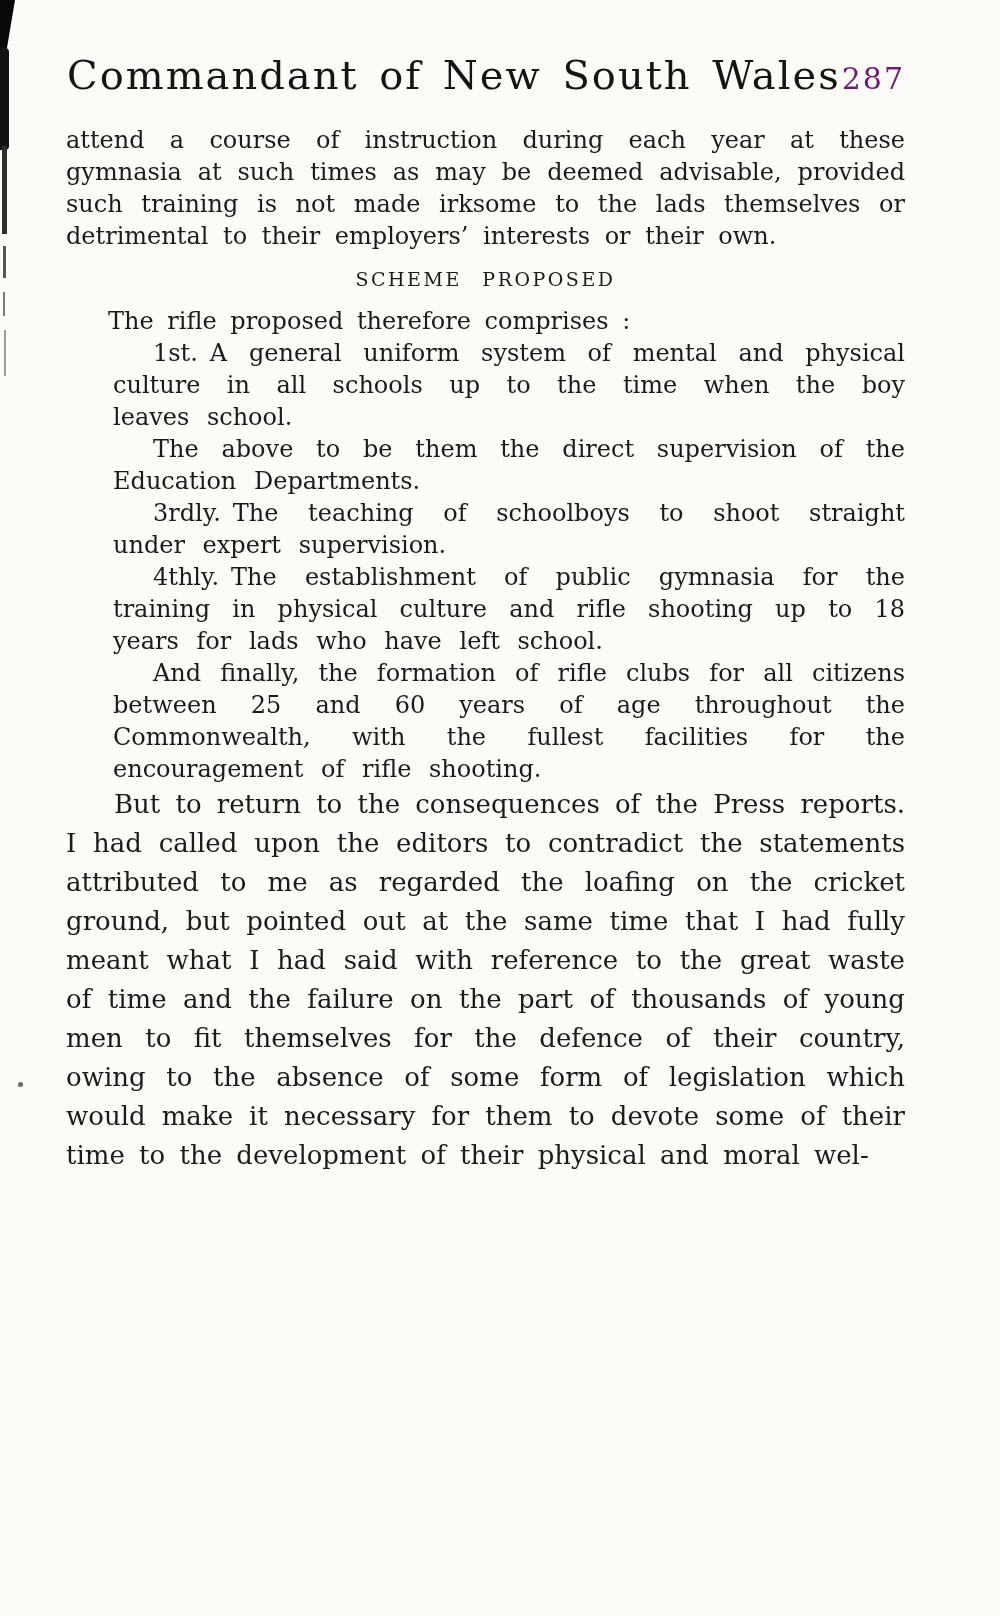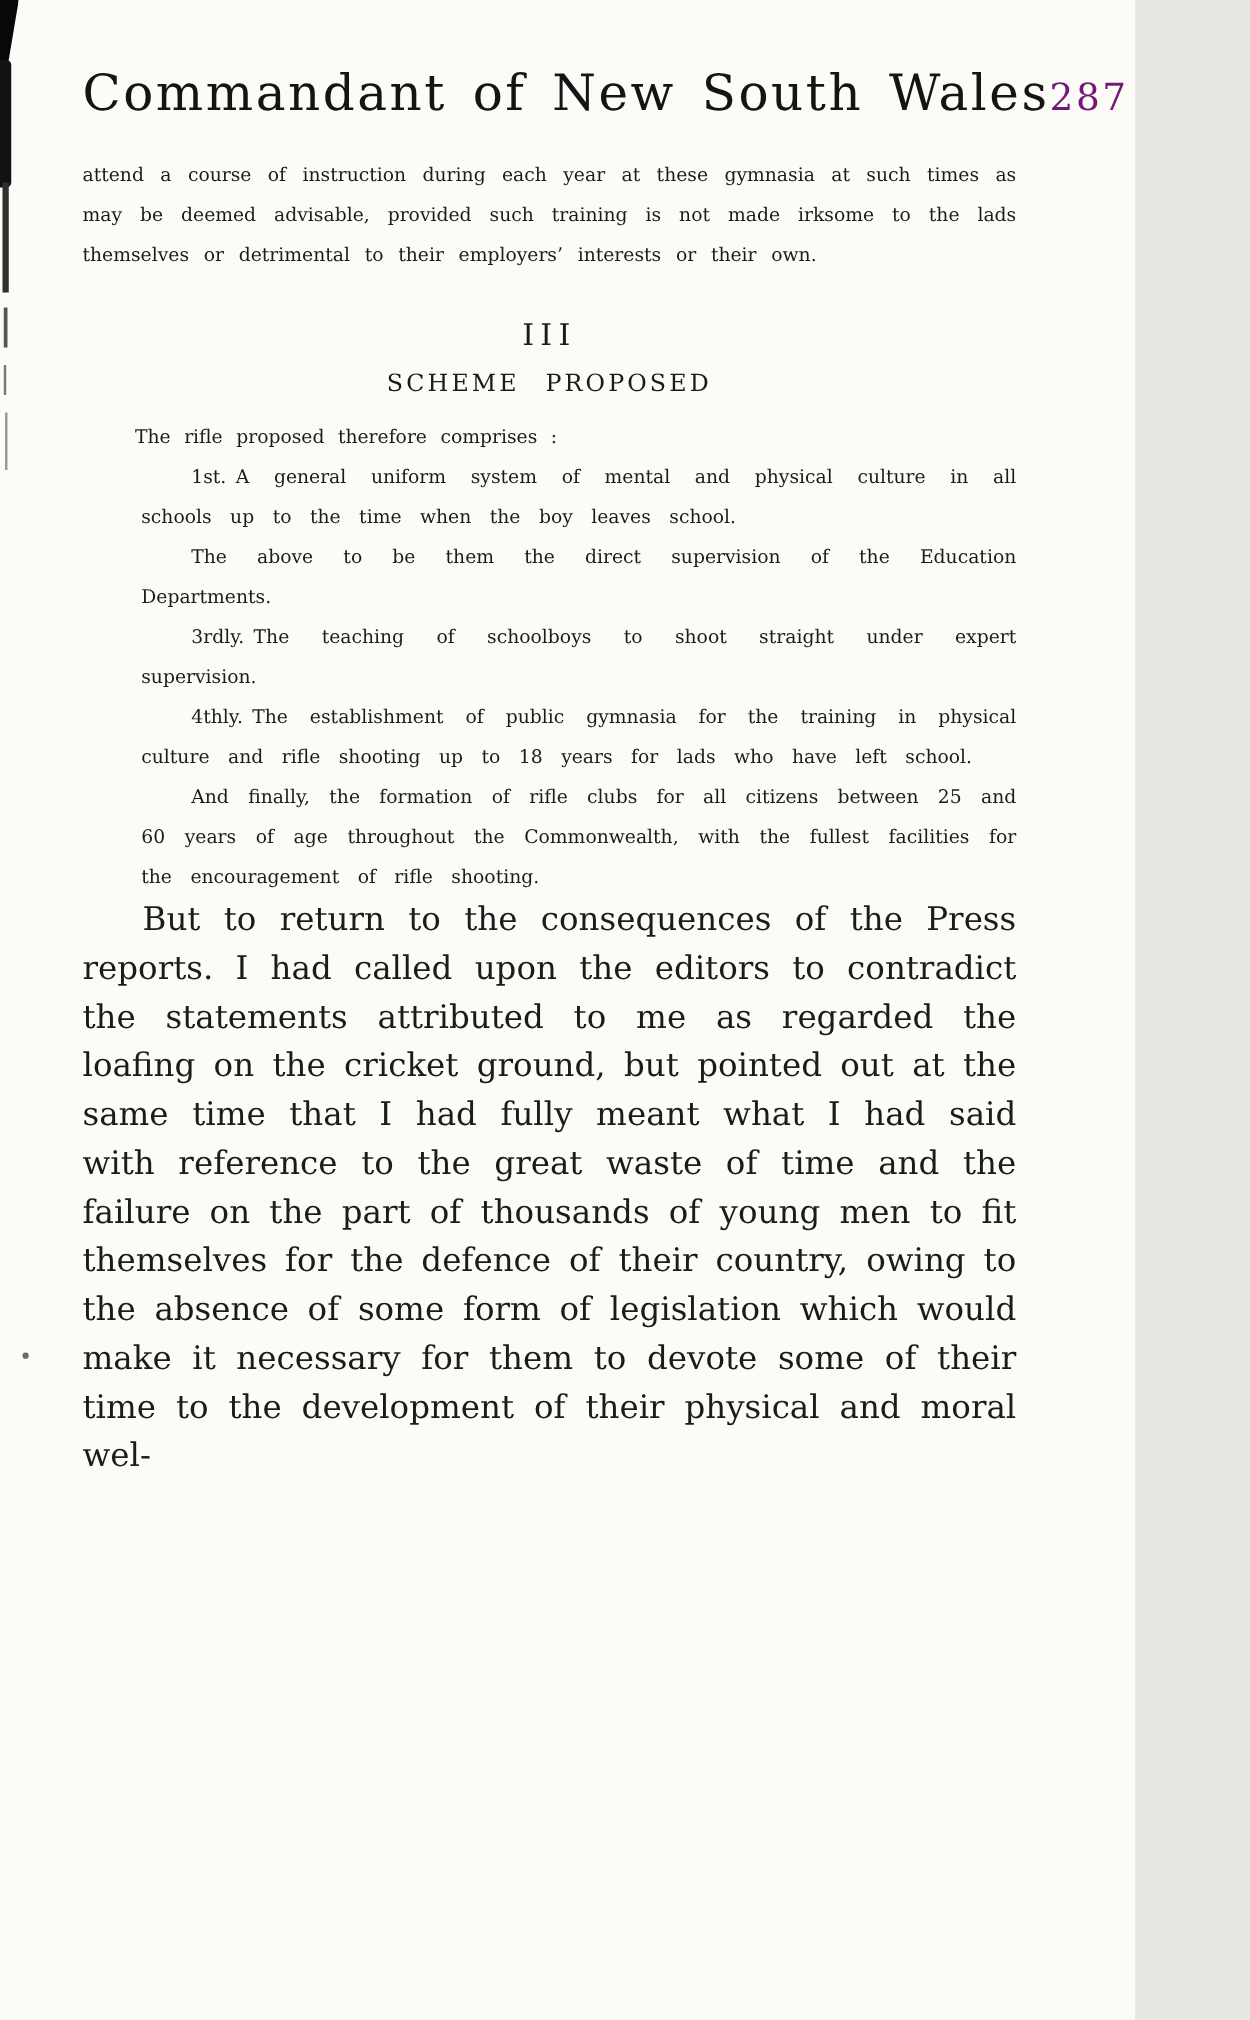--- a/index.html
+++ b/index.html
@@ -6,21 +6,21 @@
   * { box-sizing: border-box; }
   html, body { margin: 0; padding: 0; }
   body {
     width: 1000px;
     height: 1616px;
     background: #e9e7e2;
     font-family: "DejaVu Serif", "Liberation Serif", serif;
   }
   .page {
     position: relative;
-    width: 908px;
+    width: 1000px;
     height: 1616px;
     background: #fcfbf8;
     color: #1b1b1b;
     overflow: hidden;
     text-decoration: underline;
   }
   .content {
     position: absolute;
     left: 66px;
     right: 95px;
@@ -41,21 +41,21 @@
     white-space: nowrap;
     color: #141414;
   }
   .page-number {
     font-size: 30px;
     letter-spacing: 2px;
     color: #701a75;
   }
   
   .body-sm {
-    font-size: 15px;
+    font-size: 24px;
     line-height: 32px;
     text-align: justify;
     margin: 0;
   }
   .para-intro {
     margin-top: 26px;
     word-spacing: 7px;
   }
   .section-number {
     text-align: center;
@@ -130,21 +130,20 @@
 
   <div class="content">
 
     <div class="header">
       <div class="title">Commandant of New South Wales</div>
       <div class="page-number">287</div>
     </div>
 
     <p class="body-sm para-intro">attend a course of instruction during each year at these gymnasia at such times as may be deemed advisable, provided such training is not made irksome to the lads themselves or detrimental to their employers’ interests or their own.</p>
 
-    <div class="section-number">III</div>
 
     <div class="section-title">SCHEME PROPOSED</div>
 
     <p class="body-sm scheme-intro">The rifle proposed therefore comprises :</p>
 
     <p class="body-sm scheme-item">1st. A general uniform system of mental and physical culture in all schools up to the time when the boy leaves school.</p>
 
 
     <p class="body-sm scheme-item">The above to be them the direct supervision of the Education Departments.</p>
 

